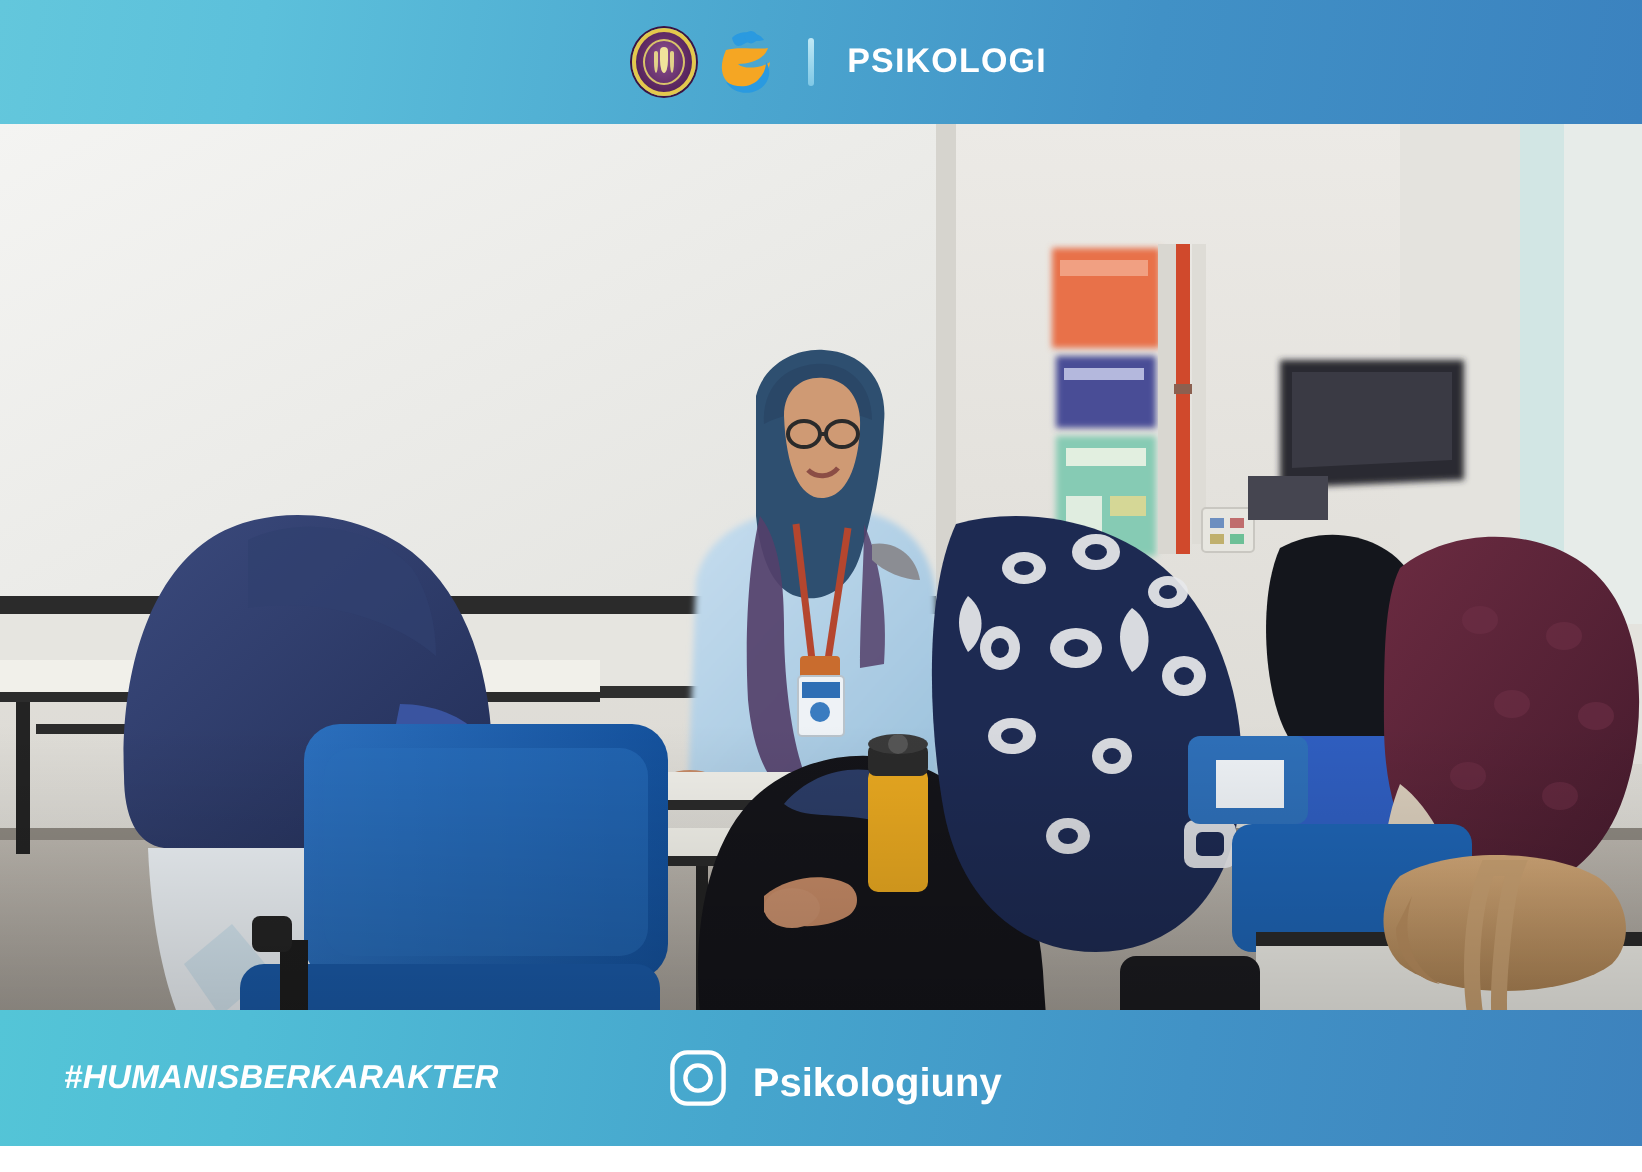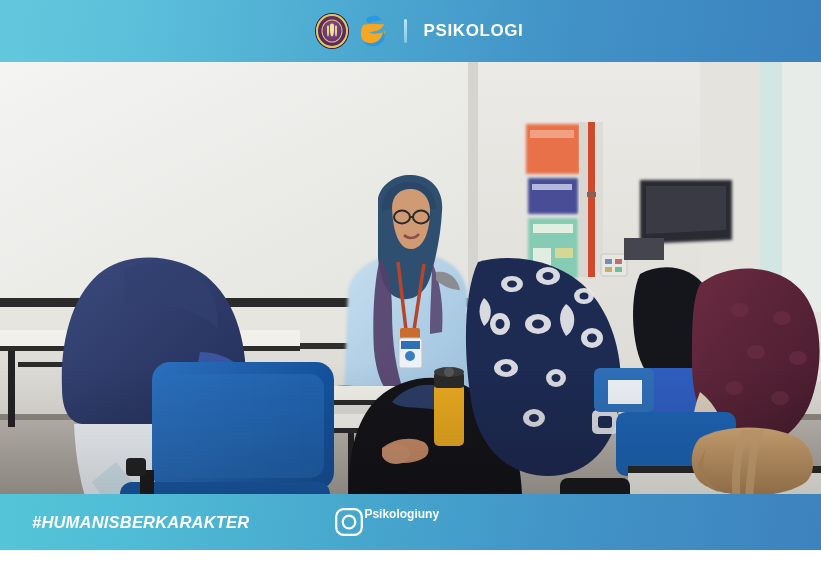--- a/index.html
+++ b/index.html
@@ -69,33 +69,33 @@
   .photo {
     position:absolute; left:0; top:62px;
     width:821px; height:460px;
     overflow:hidden;
     background:#cfcfca;
   }
   .photo svg { display:block; width:821px; height:460px; }
 
   
   .footer {
-    position:absolute; left:0; top:494px;
-    width:821px; height:56px;
+    position:absolute; left:0; top:505px;
+    width:821px; height:68px;
     background:linear-gradient(100deg,#54c5d7 0%,#50bdd6 15%,#46a6cd 45%,#4192c6 72%,#3d82bd 100%);
     display:flex; align-items:center;
     z-index:5;
   }
   .hashtag {
     color:#ffffff; font-size:16.5px; font-weight:bold; font-style:italic;
     letter-spacing:.2px; margin-left:32px; white-space:nowrap;
   }
   .foot-item {
-    display:flex; align-items:flex-start; gap:0;
-    color:#ffffff; font-size:12px; font-weight:bold;
+    display:flex; align-items:flex-end; gap:12px;
+    color:#ffffff; font-size:20px; font-weight:bold;
     white-space:nowrap;
   }
   .foot-ig  { margin-left:85px; }
   .foot-web { margin-left:89px; }
   .foot-label { color:#ffffff; }
   .ico { flex:0 0 auto; display:block; }
 </style>
 </head>
 <body>
 

